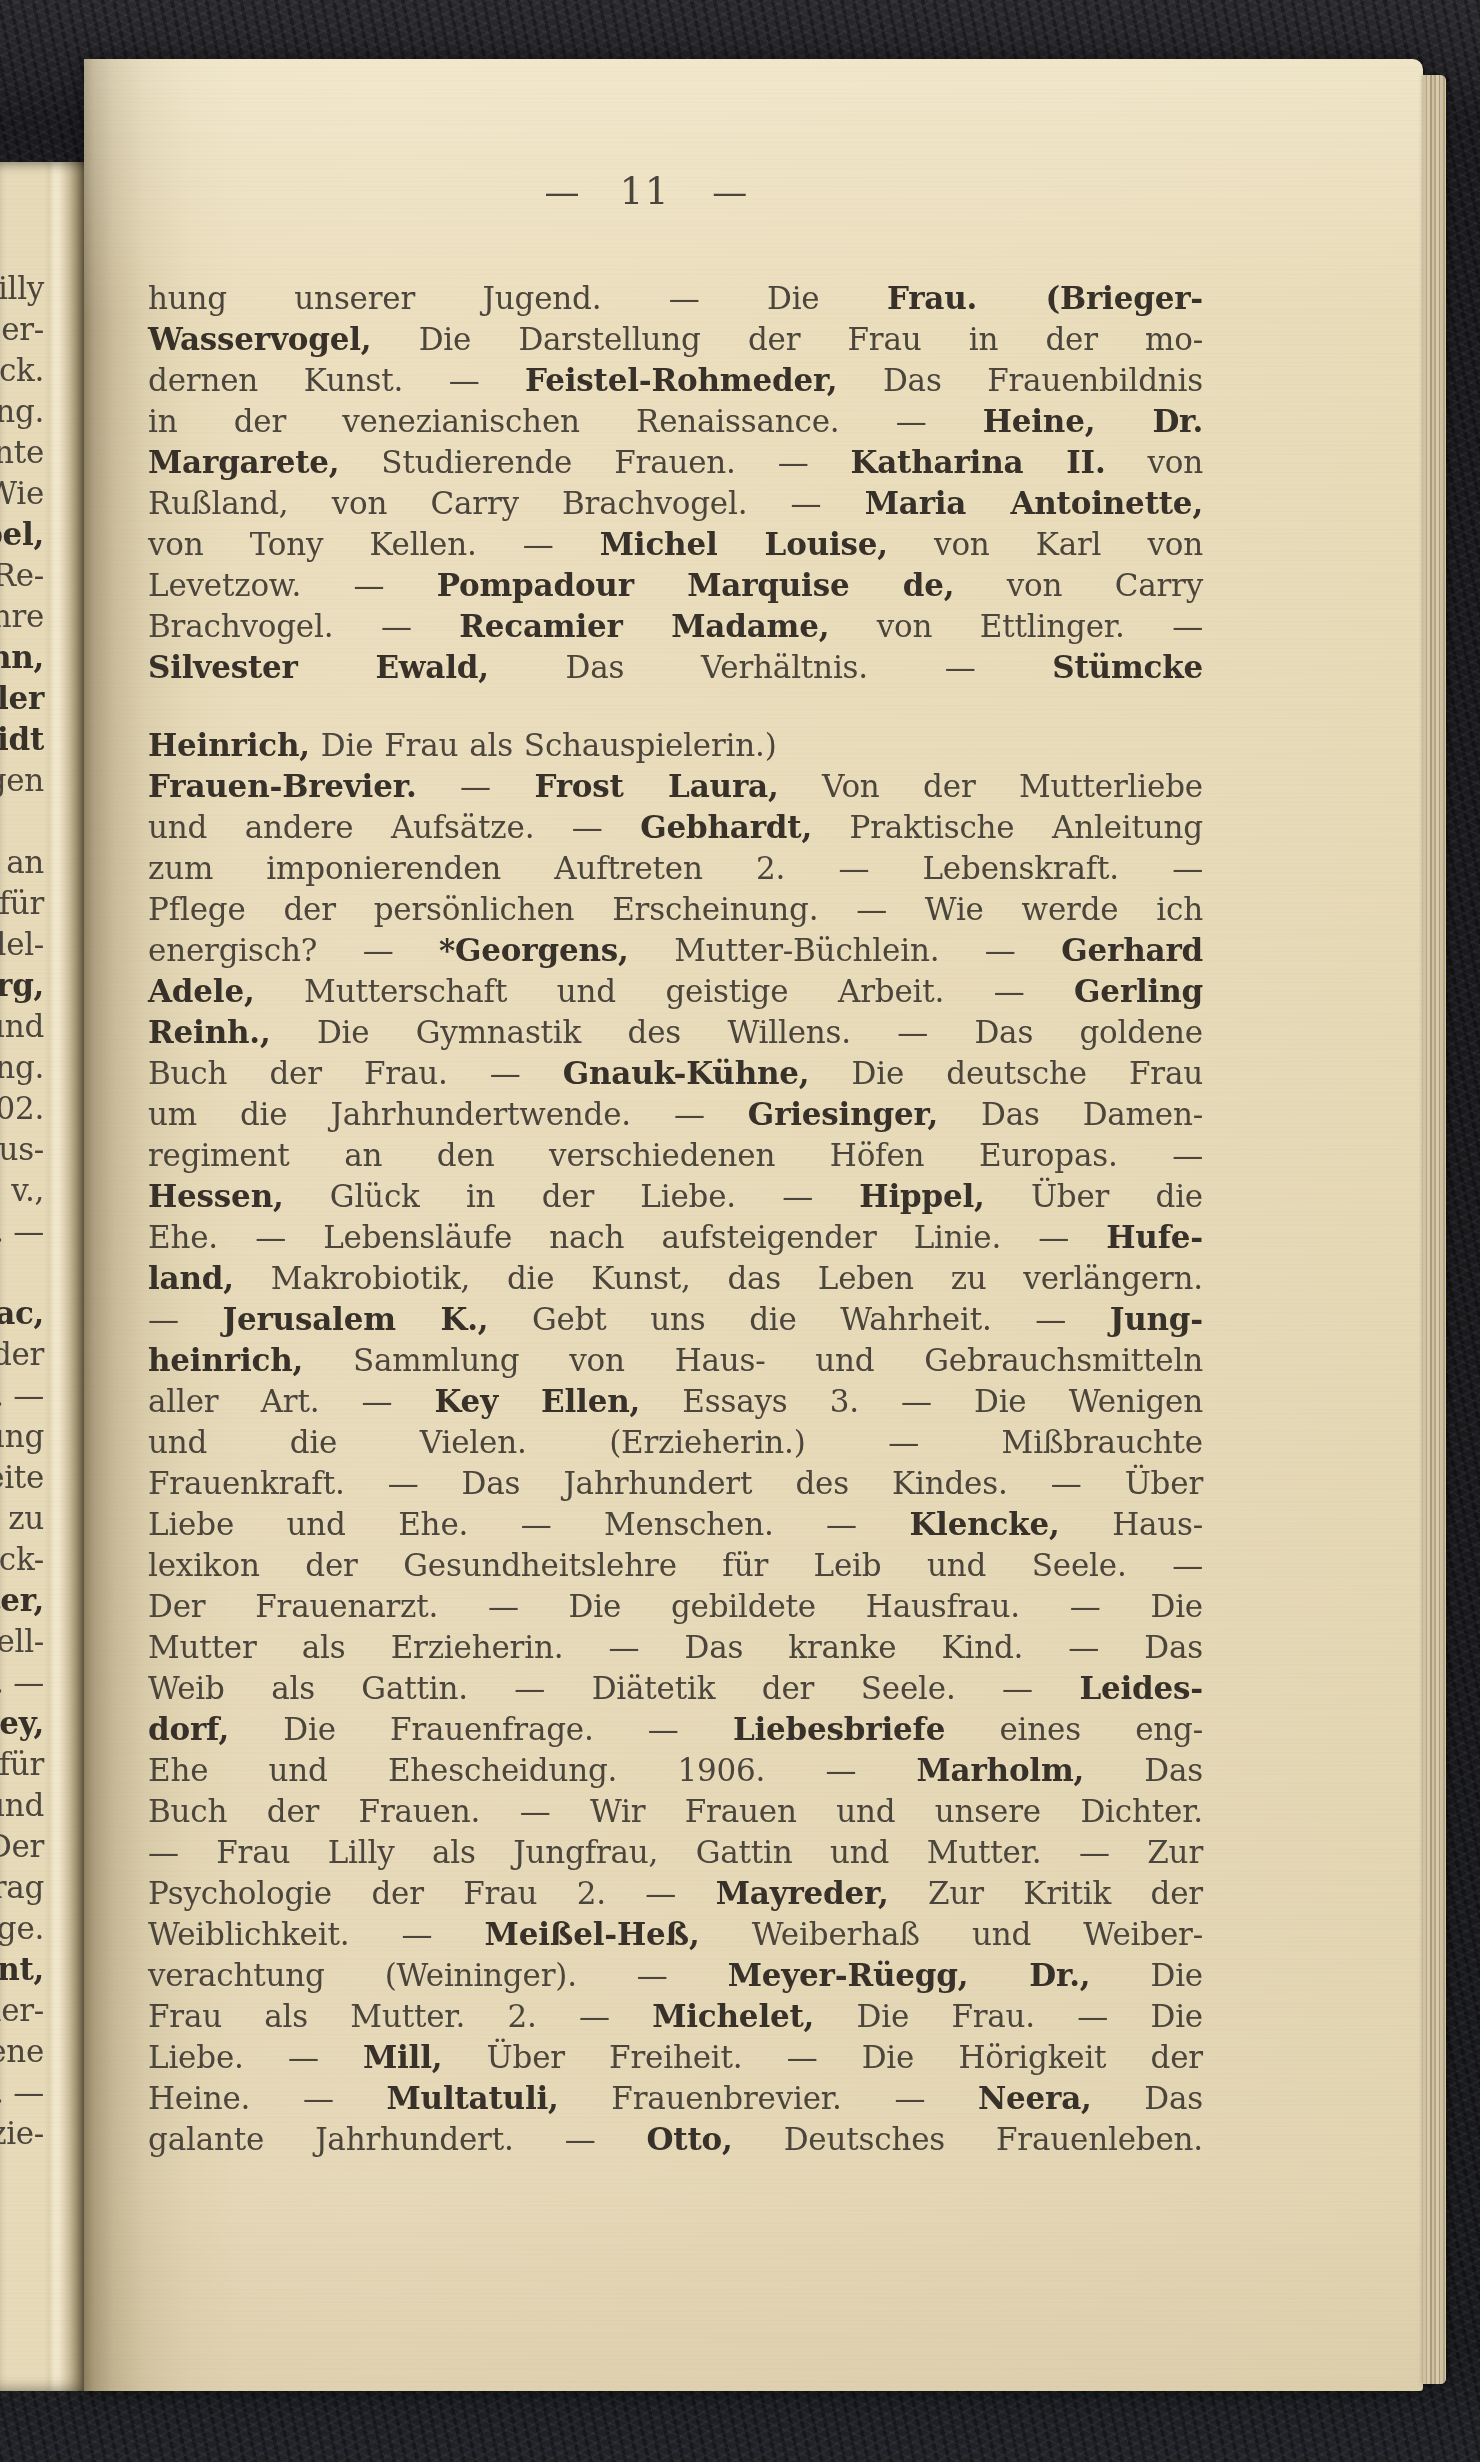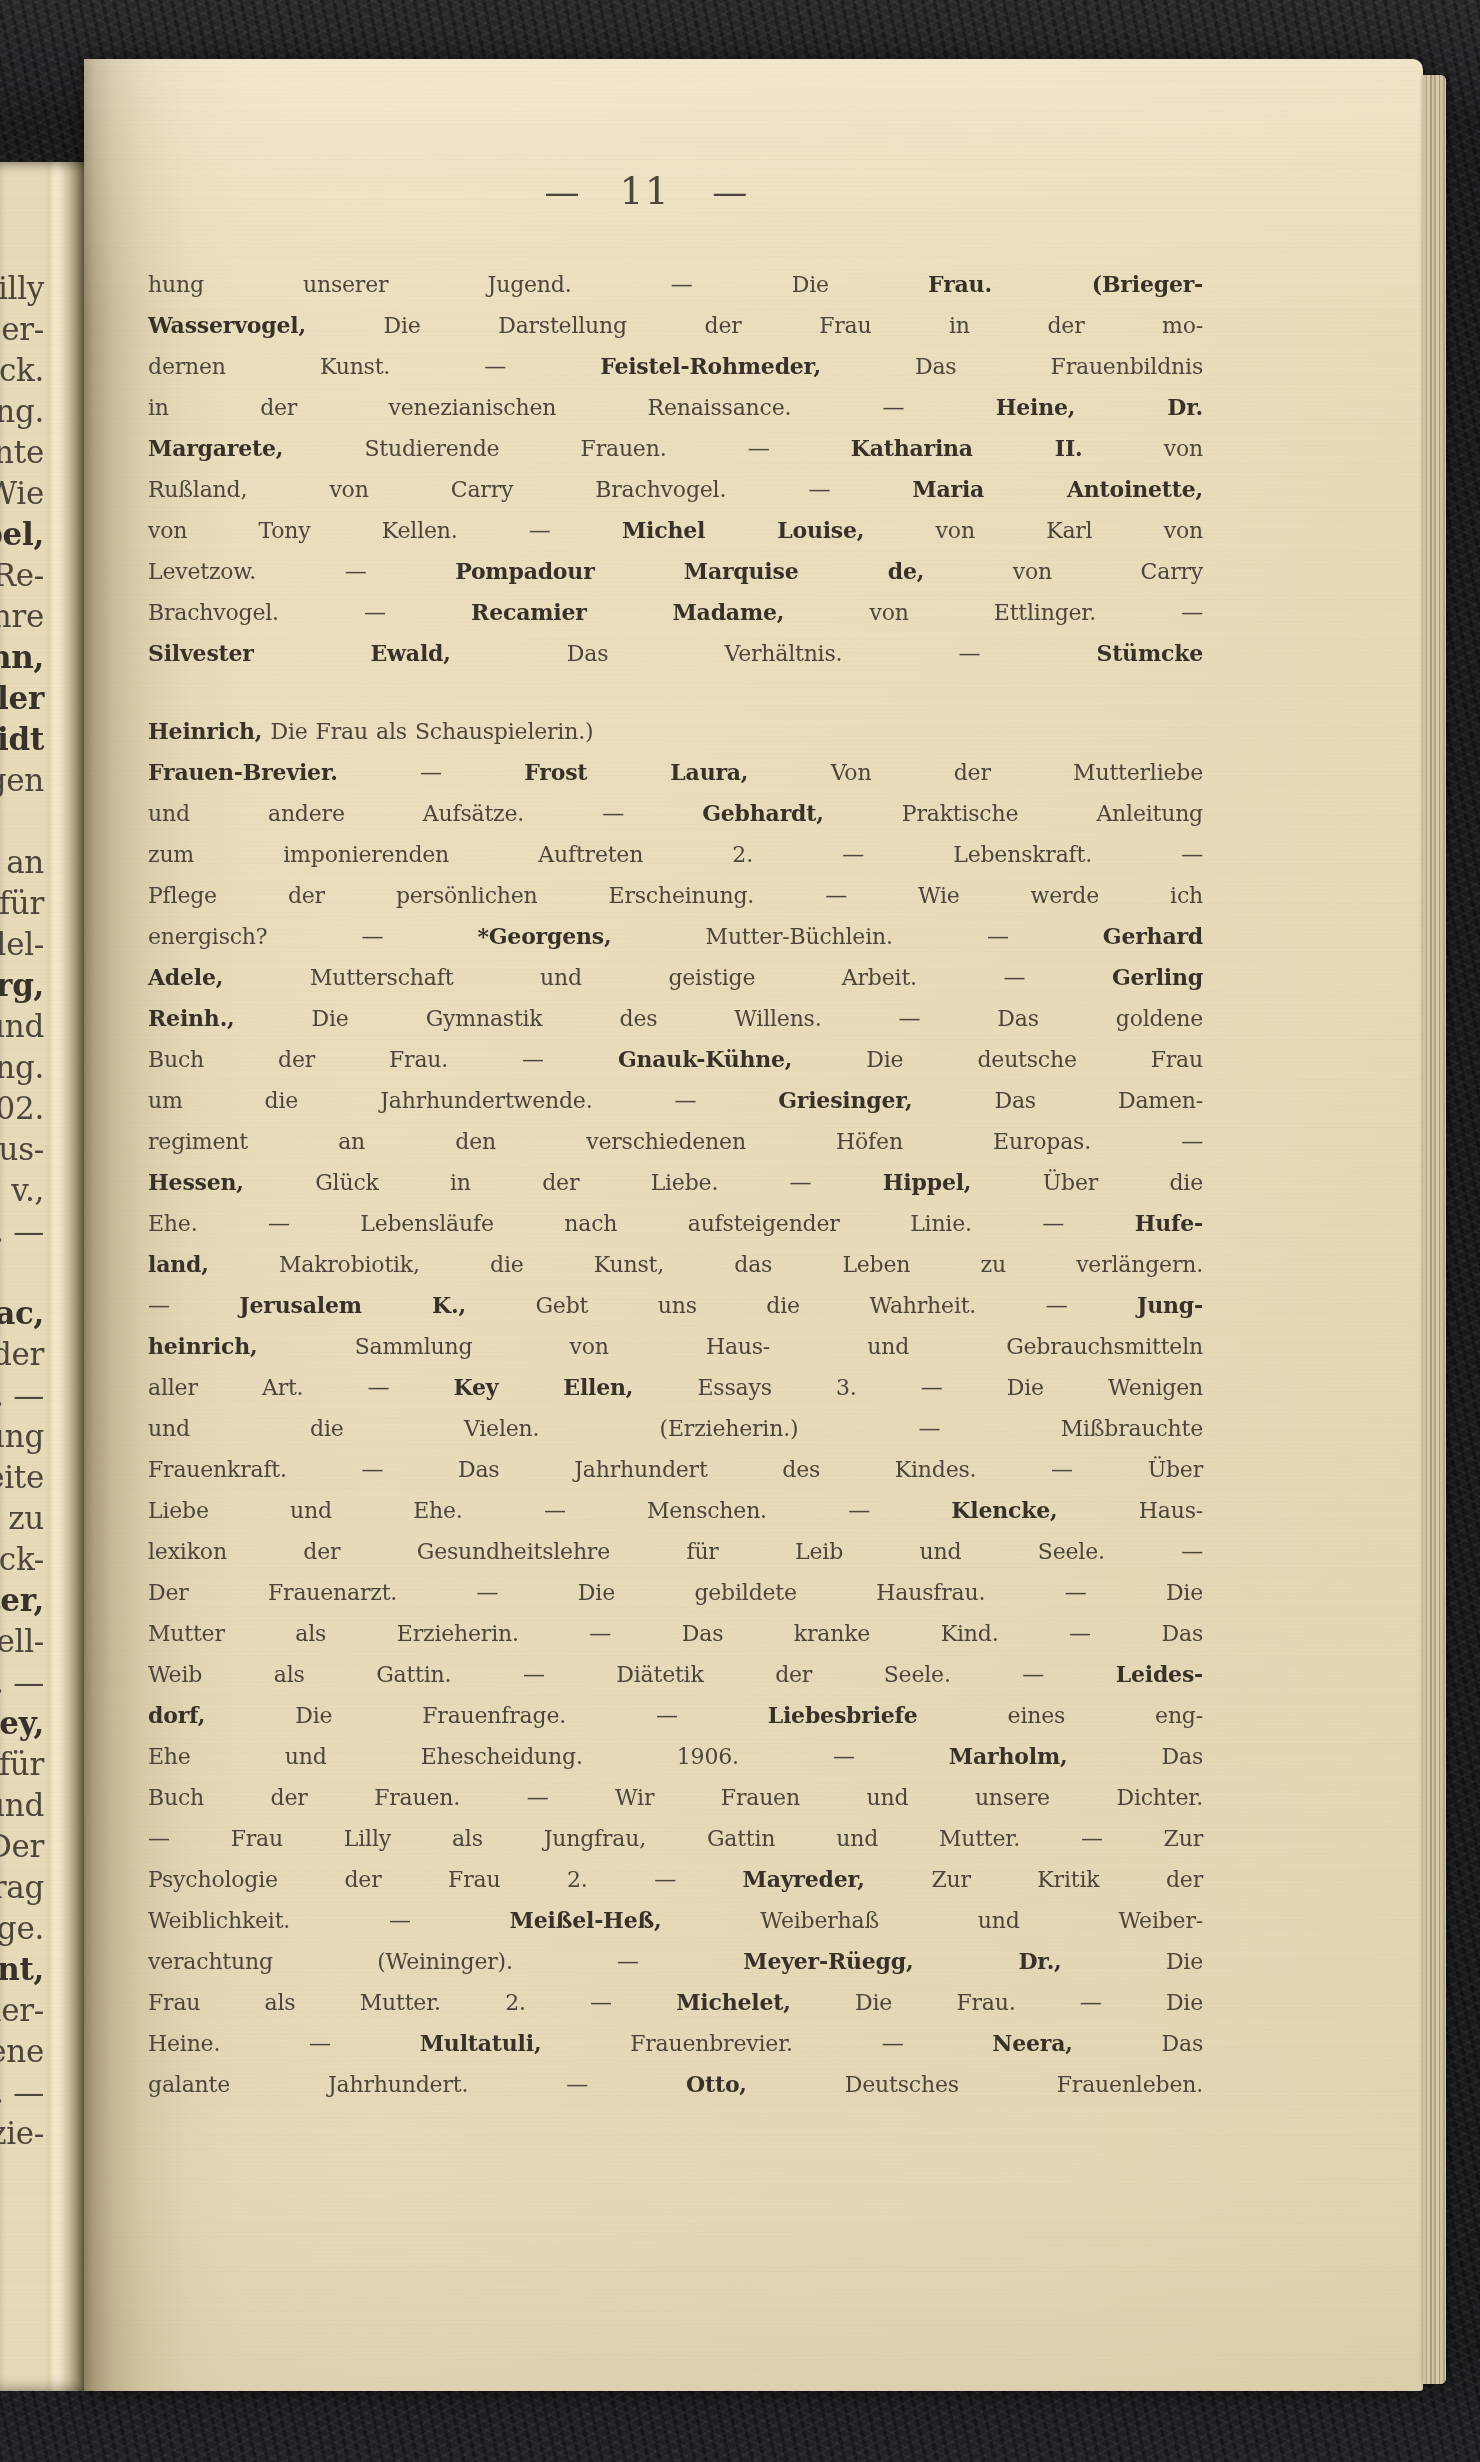--- a/index.html
+++ b/index.html
@@ -48,22 +48,22 @@
   }
   .page-number{
     position:absolute;top:111px;left:64px;width:1055px;
     display:flex;justify-content:center;align-items:center;
     transform:translateX(-30.5px);
     font-size:35px;color:var(--ink,#4b453c);
   }
   .page-number .num{margin:0 42px;font-size:37px;letter-spacing:1.7px;}
   .page-number .dash{letter-spacing:-1.7px;}
   .text-block{
-    position:absolute;top:205px;left:64px;width:1055px;
-    font-size:22px;line-height:41px;color:var(--ink,#4b453c);
+    position:absolute;top:219px;left:64px;width:1055px;
+    font-size:31px;line-height:41px;color:var(--ink,#4b453c);
     word-spacing:1.3px;letter-spacing:-0.2px;
   }
   .line{text-align:justify;text-align-last:justify;}
   .line.short{text-align:left;text-align-last:left;margin-top:37px;}
   .line .b{font-weight:700;color:var(--ink_bold,#3a342c);}
   
   .page-stack{
     position:absolute;left:1423px;top:75px;width:22.6px;height:2309px;
     background:
       repeating-linear-gradient(90deg, var(--page_edge,#cfc2a3) 0 2.6px, #b3a586 2.6px 4.4px, #d8cbaa 4.4px 7px, #a89a7b 7px 8.7px),
@@ -170,19 +170,20 @@
       <div class="line"><span>Mutter als Erzieherin. — Das kranke Kind. — Das</span></div>
       <div class="line"><span>Weib als Gattin. — Diätetik der Seele. — </span><span class="b">Leides-</span></div>
       <div class="line"><span class="b">dorf,</span><span> Die Frauenfrage. — </span><span class="b">Liebesbriefe</span><span> eines eng-</span></div>
       <div class="line"><span>Ehe und Ehescheidung. 1906. — </span><span class="b">Marholm,</span><span> Das</span></div>
       <div class="line"><span>Buch der Frauen. — Wir Frauen und unsere Dichter.</span></div>
       <div class="line"><span>— Frau Lilly als Jungfrau, Gattin und Mutter. — Zur</span></div>
       <div class="line"><span>Psychologie der Frau 2. — </span><span class="b">Mayreder,</span><span> Zur Kritik der</span></div>
       <div class="line"><span>Weiblichkeit. — </span><span class="b">Meißel-Heß,</span><span> Weiberhaß und Weiber-</span></div>
       <div class="line"><span>verachtung (Weininger). — </span><span class="b">Meyer-Rüegg, Dr.,</span><span> Die</span></div>
       <div class="line"><span>Frau als Mutter. 2. — </span><span class="b">Michelet,</span><span> Die Frau. — Die</span></div>
+      <div class="line"><span>Liebe. — </span><span class="b">Mill,</span><span> Über Freiheit. — Die Hörigkeit der</span></div>
       <div class="line"><span>Heine. — </span><span class="b">Multatuli,</span><span> Frauenbrevier. — </span><span class="b">Neera,</span><span> Das</span></div>
       <div class="line"><span>galante Jahrhundert. — </span><span class="b">Otto,</span><span> Deutsches Frauenleben.</span></div>
     </div>
 </div>
 
 <div class="page-stack"></div>
 
 
 </body></html>

